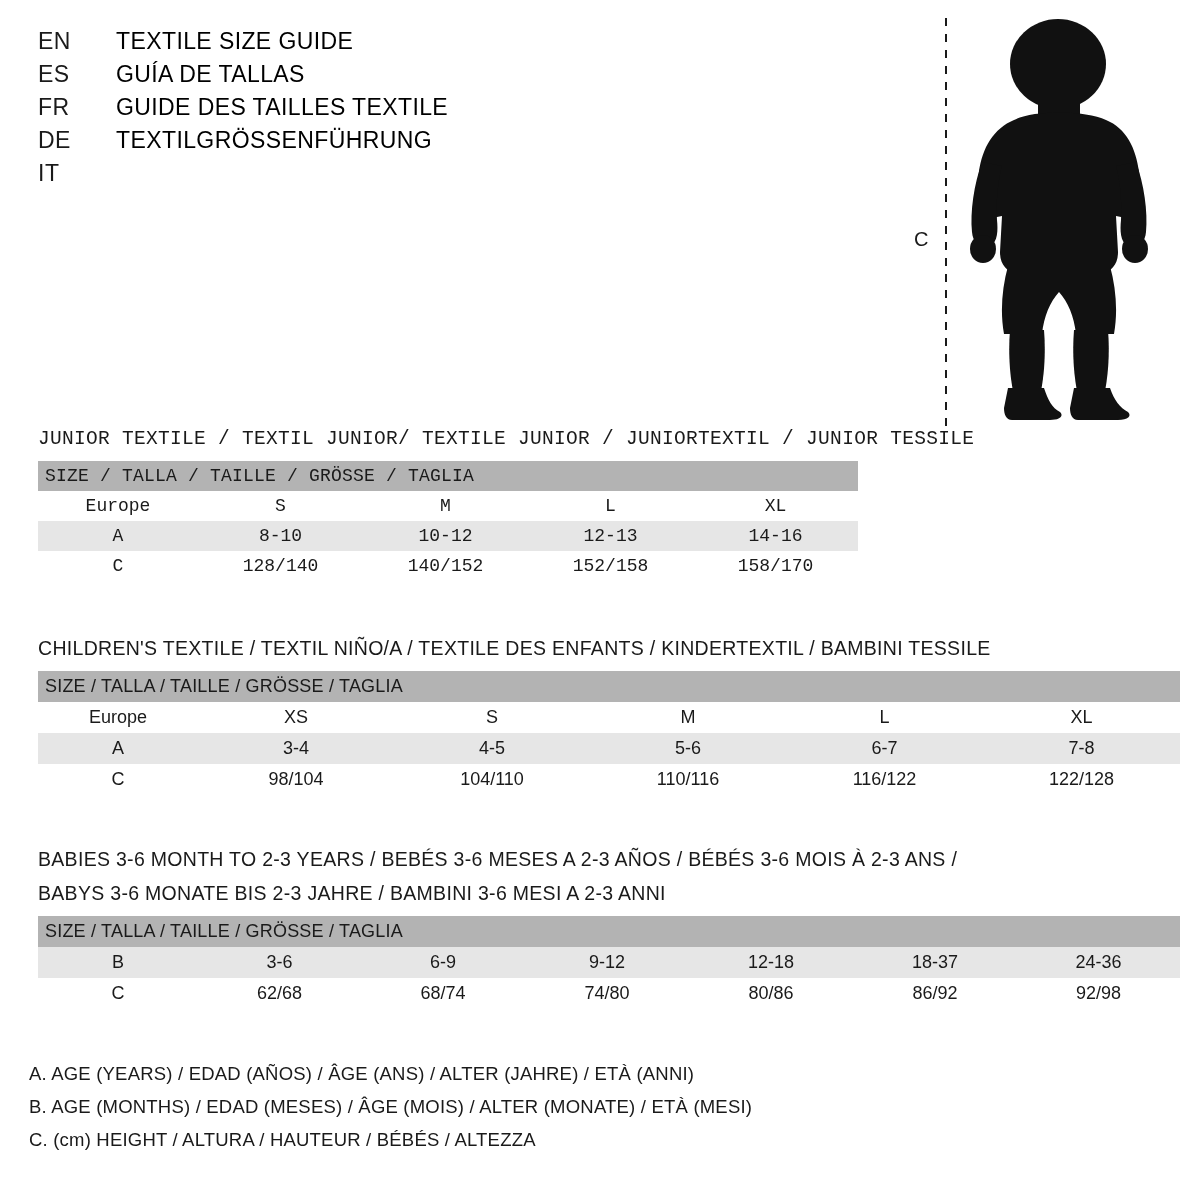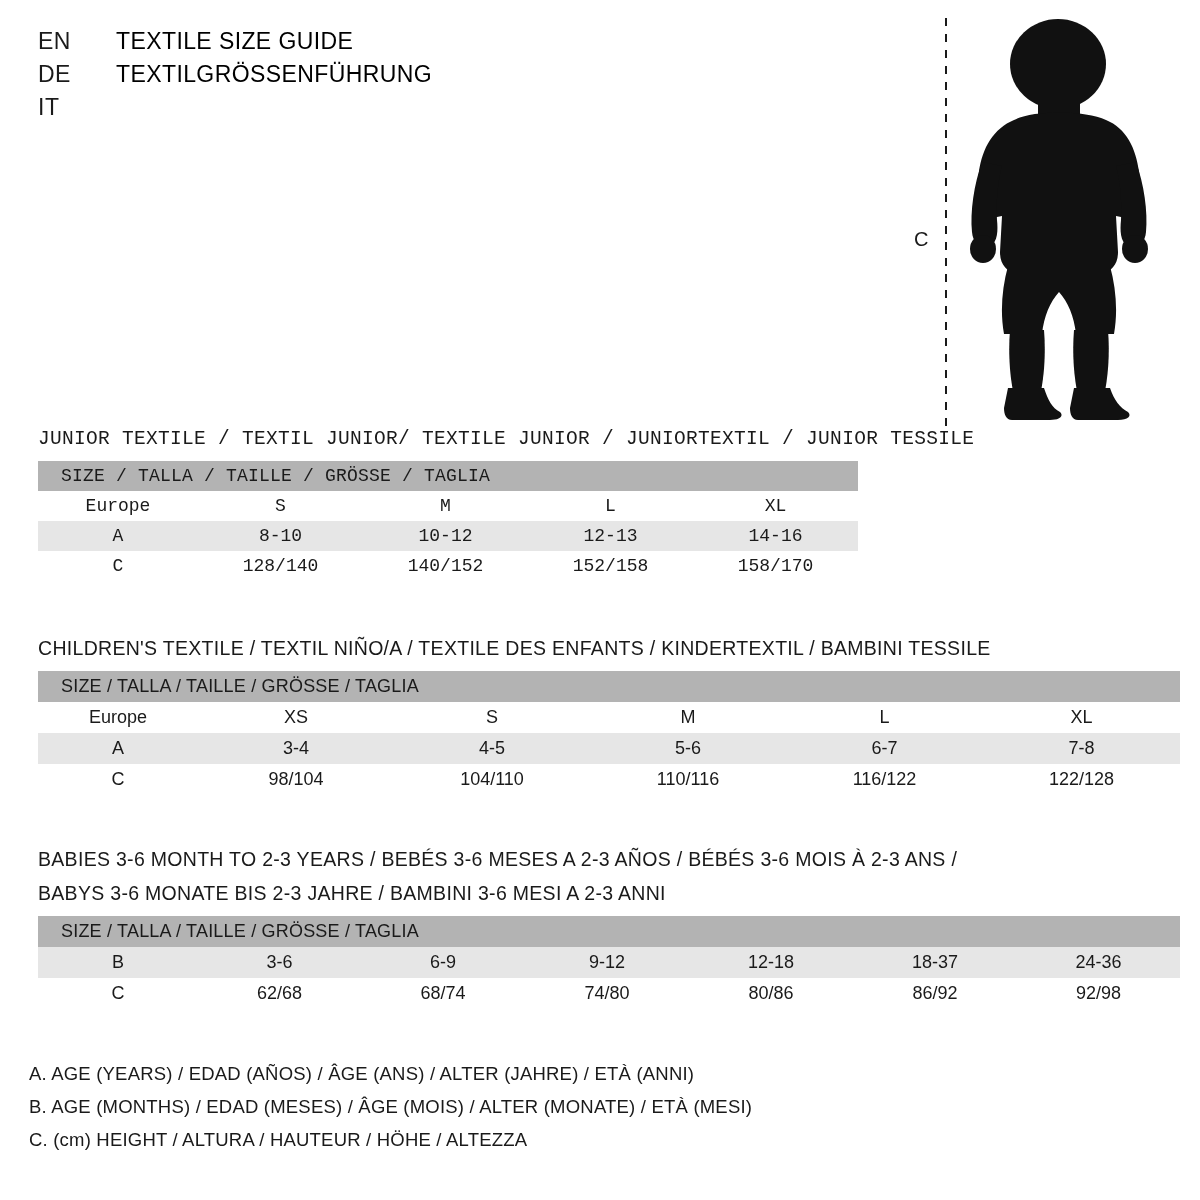--- a/index.html
+++ b/index.html
@@ -96,21 +96,21 @@
   table.size-table td, table.size-table th {
     font-size: 18px;
     font-weight: 400;
     padding: 5px 0 5px 0;
     text-align: center;
     color: #1a1a1a;
     height: 30px;
   }
   table.size-table th.band {
     text-align: left;
-    padding-left: 23px;
+    padding-left: 7px;
     background: #b3b3b3;
     font-size: 18px;
     letter-spacing: 0.2px;
     height: 29px;
   }
   td.rowlabel, th.rowlabel {
     text-align: left;
     padding-left: 7px;
   }
   tr.shade td { background: #e6e6e6; }
@@ -133,20 +133,28 @@
 </style>
 </head>
 <body>
 
 <div class="page">
 
   <div class="header">
     <div class="hdr-row">
       <span class="hdr-lang">EN</span>
       <span class="hdr-title">TEXTILE SIZE GUIDE</span>
+    </div>
+    <div class="hdr-row">
+      <span class="hdr-lang">ES</span>
+      <span class="hdr-title">GUÍA DE TALLAS</span>
+    </div>
+    <div class="hdr-row">
+      <span class="hdr-lang">FR</span>
+      <span class="hdr-title">GUIDE DES TAILLES TEXTILE</span>
     </div>
     <div class="hdr-row">
       <span class="hdr-lang">DE</span>
       <span class="hdr-title">TEXTILGRÖSSENFÜHRUNG</span>
     </div>
     <div class="hdr-row">
       <span class="hdr-lang">IT</span>
     </div>
   </div>
 
@@ -305,16 +313,16 @@
         <td>86/92</td>
         <td>92/98</td>
       </tr>
     </tbody>
       </table>
   </div>
 
   <div class="legend">
     <div class="legend-line">A. AGE (YEARS) / EDAD (AÑOS) / ÂGE (ANS) / ALTER (JAHRE) / ETÀ (ANNI)</div>
     <div class="legend-line">B. AGE (MONTHS) / EDAD (MESES) / ÂGE (MOIS) / ALTER (MONATE) / ETÀ (MESI)</div>
-    <div class="legend-line">C. (cm) HEIGHT / ALTURA / HAUTEUR / HÖHE / ALTEZZA</div>
+    <div class="legend-line">C. (cm) HEIGHT / ALTURA / HAUTEUR / BÉBÉS / ALTEZZA</div>
   </div>
 
 </div>
 
 </body></html>

